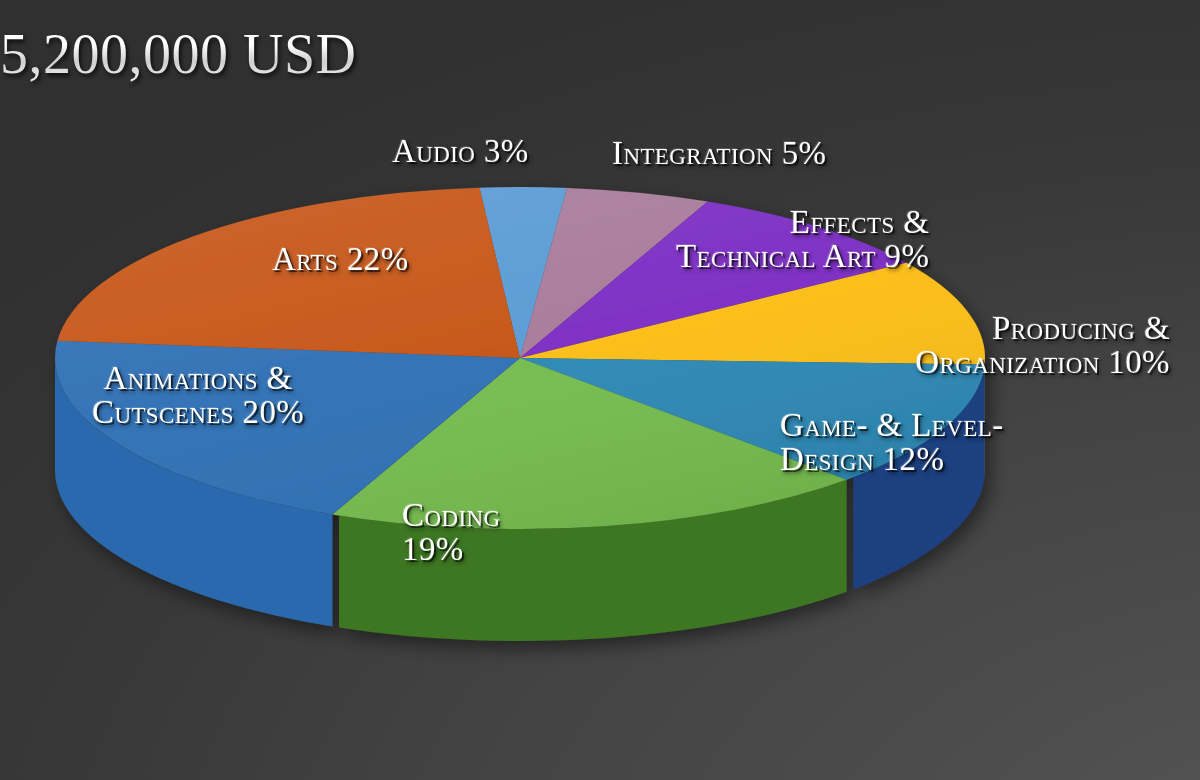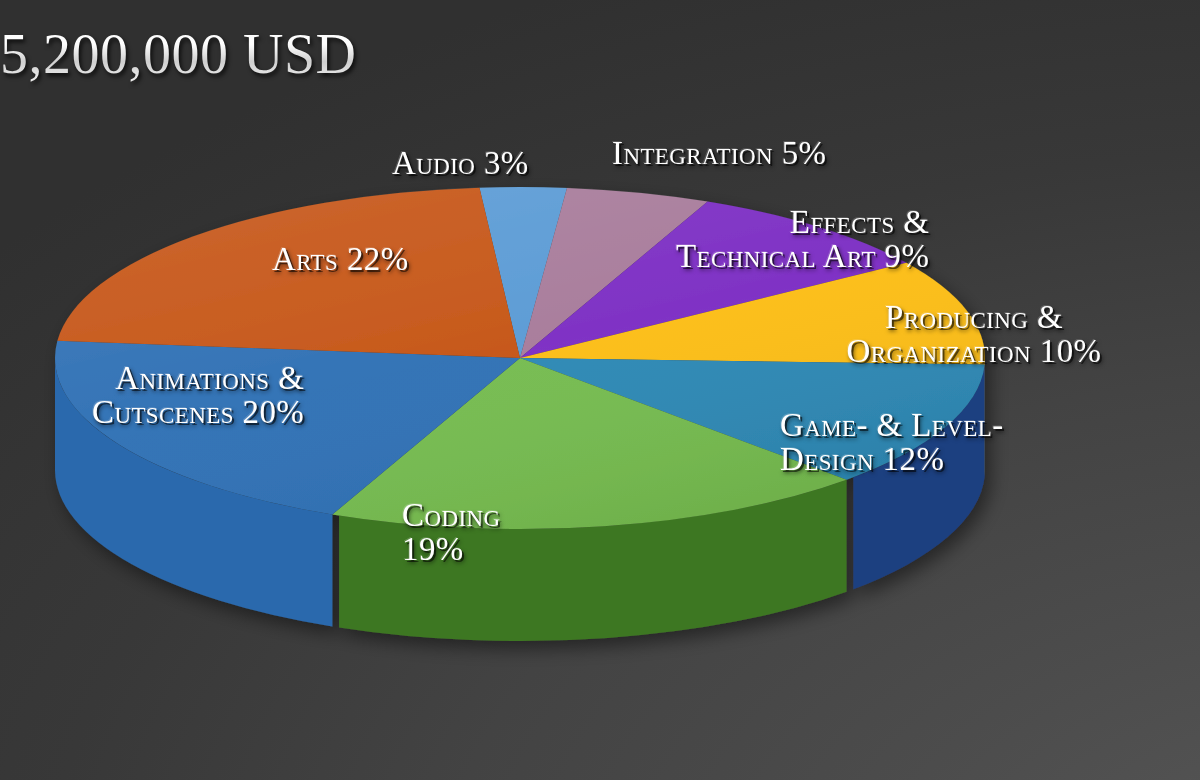--- a/index.html
+++ b/index.html
@@ -52,27 +52,27 @@
     line-height: 1.04;
     font-variant: small-caps;
     letter-spacing: 0.4px;
     text-shadow:
        2px 2px 0 rgba(0,0,0,0.55),
        2px 3px 4px rgba(0,0,0,0.65),
       -1px -1px 0 rgba(255,255,255,0.18);
     white-space: pre-line;
     pointer-events: none;
   }
-  .lbl-audio        { left: 392px; top: 134px; margin-top: 12px; }
+  .lbl-audio        { left: 392px; top: 134px; }
   .lbl-integration  { left: 612px; top: 136px; }
   .lbl-effects      { left: 676px; top: 205px; text-align: right; }
-  .lbl-producing    { left: 778px; top: 300px; text-align: center; width: 392px; }
+  .lbl-producing    { left: 778px; top: 311px; text-align: right; width: 392px; }
   .lbl-gamelevel    { left: 780px; top: 408px; text-align: left; }
   .lbl-coding       { left: 402px; top: 498px; text-align: left; width: 290px; }
-  .lbl-animations   { left: 92px;  top: 361px; text-align: right; }
+  .lbl-animations   { left: 92px;  top: 361px; text-align: center; }
   .lbl-arts         { left: 272px; top: 242px; text-align: left; }
 </style>
 </head>
 <body>
 
 <div id="stage">
 
   <div id="chart-title">5,200,000 USD</div>
 
   <svg id="pie-svg" viewBox="0 0 1200 780">

